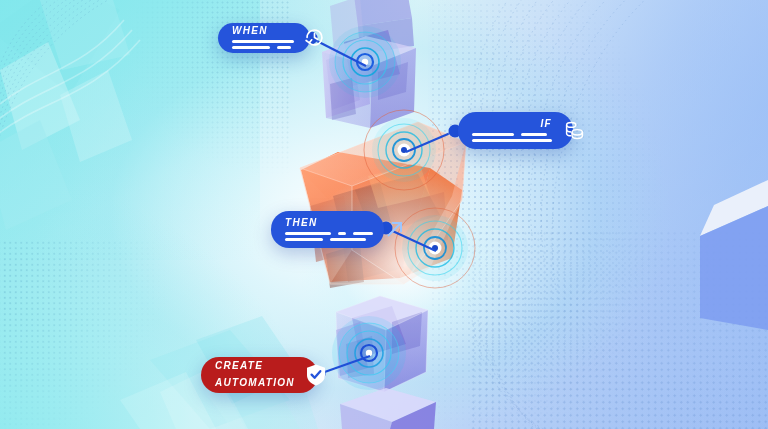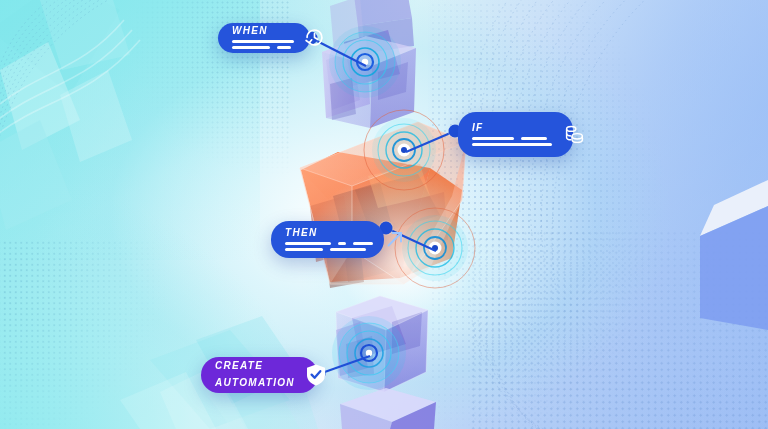--- a/index.html
+++ b/index.html
@@ -55,23 +55,23 @@
     padding:7px 13px 8px 14px;box-sizing:border-box;gap:10px;font-style:italic;}
   .card-text{display:flex;flex-direction:column;gap:4px;}
   .card-label{color:#fff;font-size:10px;font-weight:700;letter-spacing:1.3px;line-height:1;}
   .card-label.two-line{line-height:1.25;}
   .bars{display:flex;flex-direction:column;gap:3px;}
   .bar-row{display:flex;gap:7px;}
   .bar{height:3px;background:#fff;border-radius:2px;display:block;}
   .card-icon{flex:0 0 auto;display:flex;align-items:center;justify-content:center;}
 
   .card-when{left:218px;top:23px;width:92px;height:30px;background:#2554db;}
-  .card-if{left:458px;top:112px;width:115px;height:45px;background:#2554db;}
-  .card-then{left:271px;top:221px;width:113px;height:37px;background:#2554db;}
-  .card-create{left:201px;top:357px;width:117px;height:36px;background:#6d28d9;}
+  .card-if{left:458px;top:112px;width:115px;height:37px;background:#2554db;text-align:right;}
+  .card-then{left:271px;top:211px;width:113px;height:37px;background:#2554db;}
+  .card-create{left:201px;top:357px;width:117px;height:36px;background:#b91c1c;}
 
   .glow-center{position:absolute;left:300px;top:170px;width:210px;height:190px;
     background:radial-gradient(ellipse at 50% 50%, rgba(255,255,255,.85) 0%, rgba(210,245,252,.35) 45%, rgba(210,245,252,0) 72%);
     pointer-events:none;}
 </style>
 </head>
 <body>
 
 <div id="scene">
 

